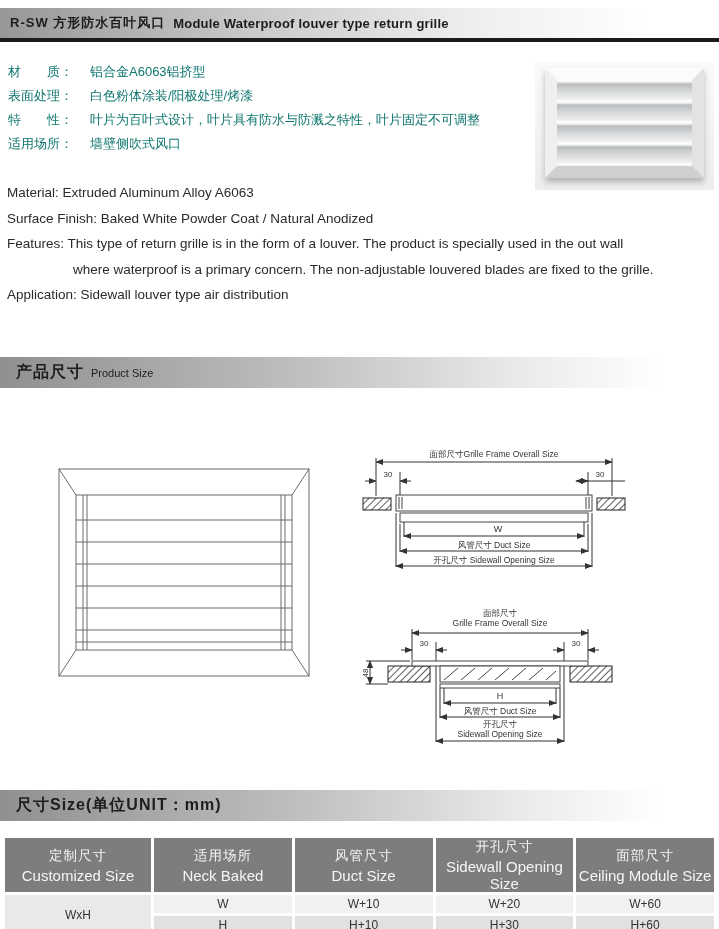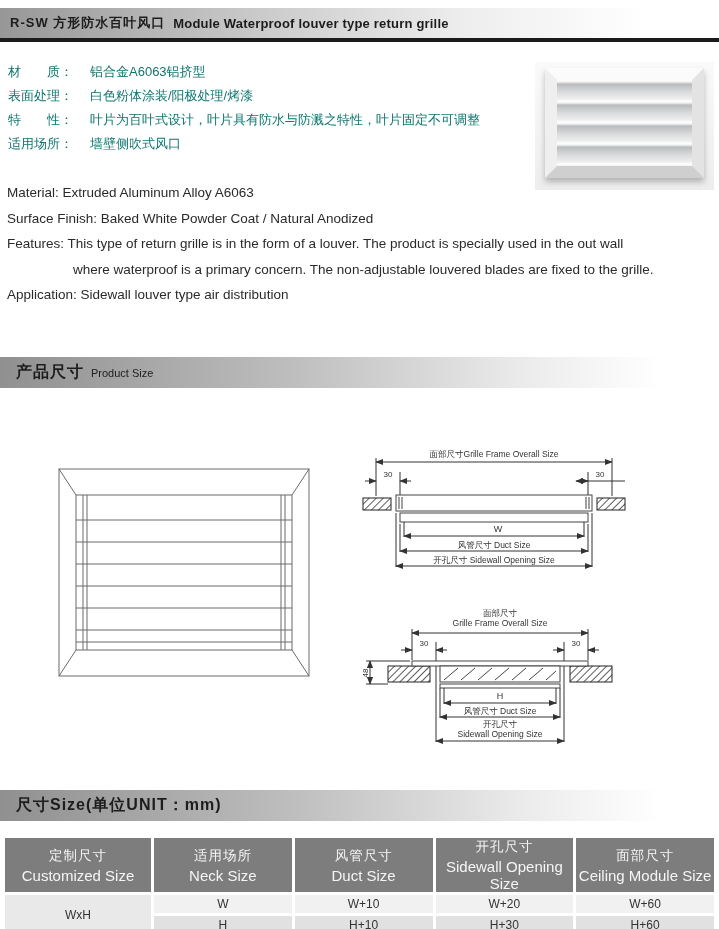--- a/index.html
+++ b/index.html
@@ -259,21 +259,21 @@
     <span class="zh">尺寸Size(单位UNIT：mm)</span>
   </div>
 
   <div class="size-table">
     <div class="th">
       <span class="zh">定制尺寸</span>
       <span class="en">Customized Size</span>
     </div>
     <div class="th">
       <span class="zh">适用场所</span>
-      <span class="en">Neck Size</span>
+      <span class="en">Neck Baked</span>
     </div>
     <div class="th">
       <span class="zh">风管尺寸</span>
       <span class="en">Duct Size</span>
     </div>
     <div class="th">
       <span class="zh">开孔尺寸</span>
       <span class="en">Sidewall Opening Size</span>
     </div>
     <div class="th">

